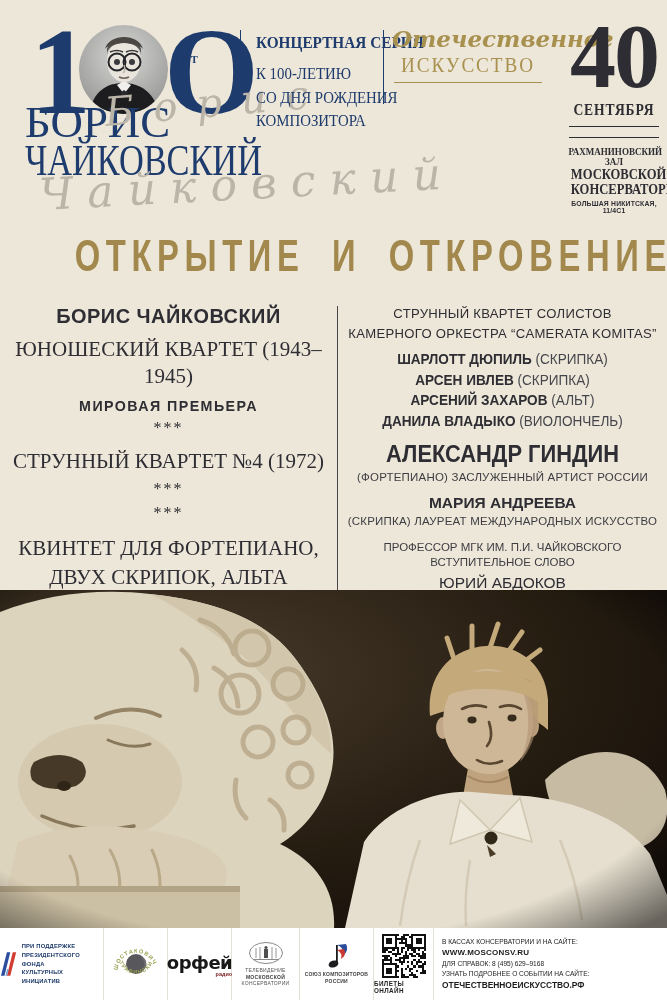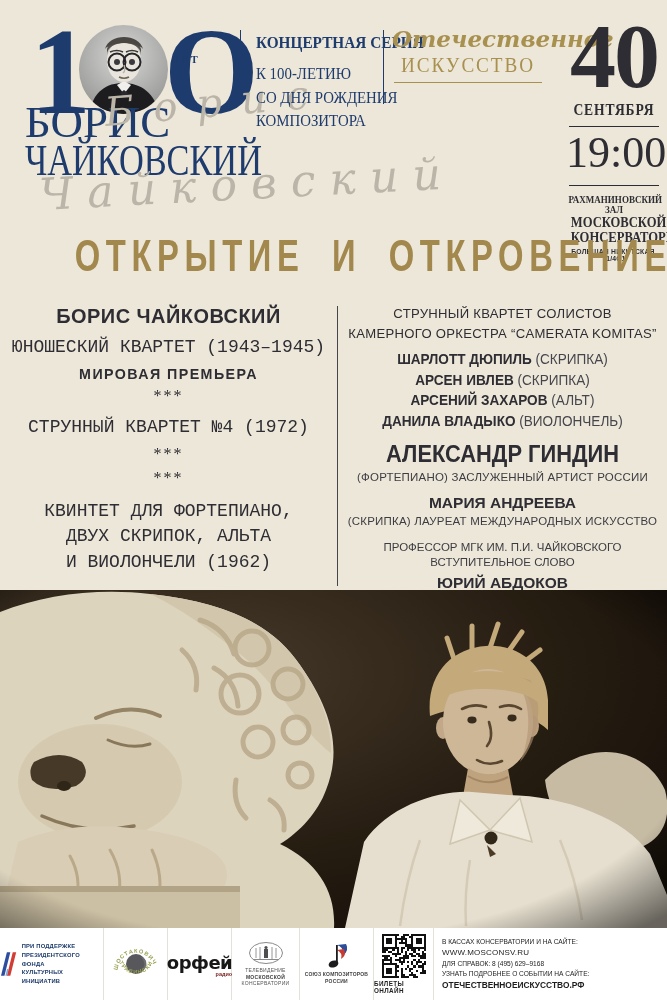--- a/index.html
+++ b/index.html
@@ -43,52 +43,52 @@
   
   .gold{position:absolute;left:0;top:233px;width:573px;text-align:center;}
   .gold span{display:inline-block;font-weight:800;font-size:41px;color:#A2884C;
              letter-spacing:7px;word-spacing:16px;transform:scale(.8,1.08);white-space:nowrap;}
   
   .prog{position:absolute;left:0;top:294px;width:667px;display:flex;color:#2E2D33;}
   .pl{width:337px;text-align:center;padding-top:10px;}
   .pdiv{width:1px;background:#45454B;margin:12px 0 6px;}
   .pr{flex:1;text-align:center;padding-top:10px;}
   .comp{font-size:21px;font-weight:800;letter-spacing:.5px;transform:scaleX(.95);}
-  .wser{font-family:Liberation Mono, monospace;font-size:18px;margin-top:8px;line-height:1.3;}
+  .wser{font-family:Liberation Serif, serif;font-size:21px;margin-top:8px;line-height:1.3;}
   .prem{font-size:15px;font-weight:800;letter-spacing:1.5px;margin-top:6px;transform:scaleX(.95);}
   .stars{font-family:"Liberation Serif",serif;font-size:16px;letter-spacing:2px;margin-top:6px;line-height:1;}
   .mt12{margin-top:12px;} .mt14{margin-top:14px;} .mt4{margin-top:4px;} .mt16{margin-top:16px;}
   .qt{font-size:13.5px;letter-spacing:.3px;transform:scaleX(.97);line-height:1.45;}
   .memb{margin-top:8px;}
   .mline{margin-top:4.5px;font-size:14px;transform:scaleX(.97);}
   .mline b{font-weight:800;}
   .mrole{color:#45454C;font-weight:400;}
   .big{font-size:23px;font-weight:800;margin-top:12px;transform:scaleX(.95);}
   .cap{font-size:11.5px;color:#3C3C42;margin-top:3px;letter-spacing:.2px;}
   .med{font-size:15.5px;font-weight:800;margin-top:11px;}
   .intro{font-size:11.5px;color:#3C3C42;margin-top:13px;line-height:1.35;}
-  .abd{font-size:15.5px;font-weight:700;margin-top:3px;}
+  .abd{font-size:15.5px;font-weight:400;margin-top:3px;}
   
   .photo{position:absolute;left:0;top:590px;width:667px;height:338px;}
   
   .footer{position:absolute;left:0;top:928px;width:667px;height:72px;background:#fff;display:flex;align-items:stretch;}
   .fc{display:flex;align-items:center;justify-content:center;border-right:1px solid #E4E1D9;box-sizing:border-box;}
   .fc:last-child{border-right:none;}
   .pfki-t{font-size:5.8px;font-weight:700;color:#1D3A6B;line-height:1.5;margin-left:5px;letter-spacing:.2px;}
   .ria-t{font-size:11px;font-weight:800;color:#15386B;margin-left:5px;letter-spacing:.3px;}
   .orph{display:flex;flex-direction:column;align-items:flex-start;}
   .orph .ow{font-size:18px;font-weight:800;color:#181818;letter-spacing:-.5px;font-family:"DejaVu Sans",sans-serif;}
   .orph .or{font-size:5.5px;font-weight:700;color:#7A1F1F;align-self:flex-end;margin-top:-2px;}
   .stack{display:flex;flex-direction:column;align-items:center;}
   .tv-t{font-size:5px;color:#555;line-height:1.35;text-align:center;letter-spacing:.3px;margin-top:2px;}
   .tv-t b{color:#3d3d3d;}
   .un-t{font-size:5px;color:#444;line-height:1.35;text-align:center;letter-spacing:.2px;margin-top:2px;font-weight:700;}
   .qr-l{font-size:6.3px;color:#222;letter-spacing:.4px;margin-top:2px;font-weight:700;}
   .tick{font-size:6.6px;color:#1c1c1c;line-height:1.5;text-align:left;width:100%;padding:0 4px 0 8px;}
-  .tick .tb{font-size:8px;font-weight:400;letter-spacing:.2px;}
+  .tick .tb{font-size:8px;font-weight:700;letter-spacing:.2px;}
   .tick .tb2{font-size:8.4px;font-weight:800;}
 </style>
 </head>
 <body>
 
 <div class="poster">
 
   <div class="hdr">
 
     <div class="logo100">
@@ -144,21 +144,20 @@
     <div class="fund">
       <div class="fscript">Отечественное</div>
       <div class="fcaps">ИСКУССТВО</div>
       <div class="fline"></div>
     </div>
 
     <div class="when">
       <div class="day">40</div>
       <div class="mon">СЕНТЯБРЯ</div>
       <div class="rule"></div>
-      <div class="time">19:00</div>
       <div class="rule" style="margin-top:10px"></div>
       <div class="hall">РАХМАНИНОВСКИЙ ЗАЛ</div>
       <div class="ven">МОСКОВСКОЙ</div>
       <div class="ven">КОНСЕРВАТОРИИ</div>
       <div class="addr">БОЛЬШАЯ НИКИТСКАЯ, 11/4С1</div>
     </div>
   </div>
 
   <div class="gold">
     <span>ОТКРЫТИЕ И ОТКРОВЕНИЕ</span>

